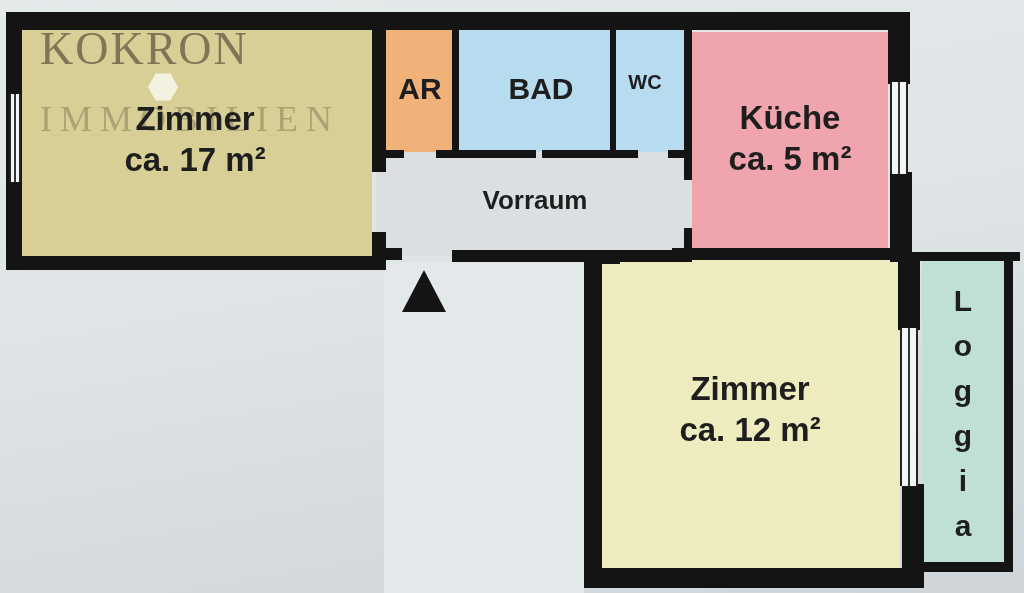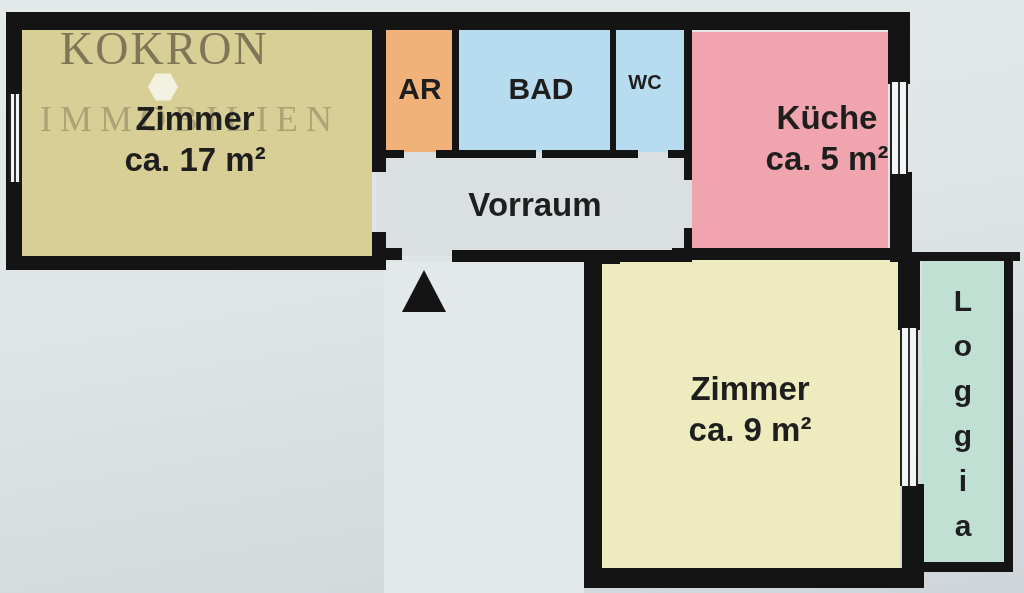--- a/index.html
+++ b/index.html
@@ -33,21 +33,21 @@
 <div class="room" style="left:22px;top:30px;width:350px;height:226px;background:#d8cf96;"></div>
 <div class="room" style="left:386px;top:30px;width:68px;height:122px;background:#f1b27a;"></div>
 <div class="room" style="left:458px;top:30px;width:154px;height:122px;background:#b8dcef;"></div>
 <div class="room" style="left:616px;top:30px;width:70px;height:122px;background:#b8dcef;"></div>
 <div class="room" style="left:690px;top:32px;width:198px;height:216px;background:#f0a4ae;"></div>
 <div class="room" style="left:376px;top:152px;width:316px;height:104px;background:#dadfe2;"></div>
 <div class="room" style="left:600px;top:260px;width:300px;height:310px;background:#eeebbe;"></div>
 <div class="room" style="left:922px;top:260px;width:82px;height:302px;background:#bfe0d2;"></div>
 <div class="room" style="left:384px;top:262px;width:200px;height:331px;background:#e3e8ea;"></div>
 
-<div class="watermark" style="left:40px;top:22px;font-size:46px;margin-left:20px;">KOKRON</div>
+<div class="watermark" style="left:40px;top:22px;font-size:46px;">KOKRON</div>
 <div class="watermark" style="left:40px;top:98px;font-size:36px;color:rgba(90,80,60,0.35);letter-spacing:8px;">IMMOBILIEN</div>
 <div style="position:absolute;left:148px;top:72px;width:30px;height:30px;background:rgba(255,255,255,0.7);clip-path:polygon(25% 5%,75% 5%,100% 50%,75% 95%,25% 95%,0 50%);"></div>
 
 <div class="wall" style="left:6px;top:12px;width:904px;height:18px;"></div>
 <div class="wall" style="left:6px;top:12px;width:16px;height:258px;"></div>
 <div class="wall" style="left:6px;top:256px;width:380px;height:14px;"></div>
 <div class="wall" style="left:372px;top:12px;width:14px;height:160px;"></div>
 <div class="wall" style="left:372px;top:232px;width:14px;height:38px;"></div>
 <div class="wall" style="left:372px;top:248px;width:30px;height:12px;"></div>
 <div class="wall" style="left:452px;top:250px;width:240px;height:12px;"></div>
@@ -76,28 +76,28 @@
 <div class="window" style="left:890px;top:82px;width:14px;height:92px;"></div>
 <div class="window" style="left:900px;top:328px;width:14px;height:158px;"></div>
 
 <div class="label" style="left:80px;top:98px;width:230px;font-size:33px;">
   <div>Zimmer</div>
   <div>ca. 17 m²</div>
 </div>
 <div class="label" style="left:386px;top:70px;width:68px;font-size:30px;">AR</div>
 <div class="label" style="left:464px;top:70px;width:154px;font-size:30px;">BAD</div>
 <div class="label" style="left:610px;top:70px;width:70px;font-size:20px;">WC</div>
-<div class="label" style="left:692px;top:97px;width:196px;font-size:33px;padding-left:37px;">
+<div class="label" style="left:692px;top:97px;width:196px;font-size:33px;">
   <div>Küche</div>
   <div>ca. 5 m²</div>
 </div>
-<div class="label" style="left:400px;top:184px;width:270px;font-size:33px;">Vorraum</div>
+<div class="label" style="left:400px;top:184px;width:270px;font-size:26px;">Vorraum</div>
 <div class="label" style="left:620px;top:368px;width:260px;font-size:33px;">
   <div>Zimmer</div>
-  <div>ca. 9 m²</div>
+  <div>ca. 12 m²</div>
 </div>
 <div class="label" style="left:922px;top:278px;width:82px;font-size:30px;line-height:45px;">
   <div>L</div>
   <div>o</div>
   <div>g</div>
   <div>g</div>
   <div>i</div>
   <div>a</div>
 </div>
 

